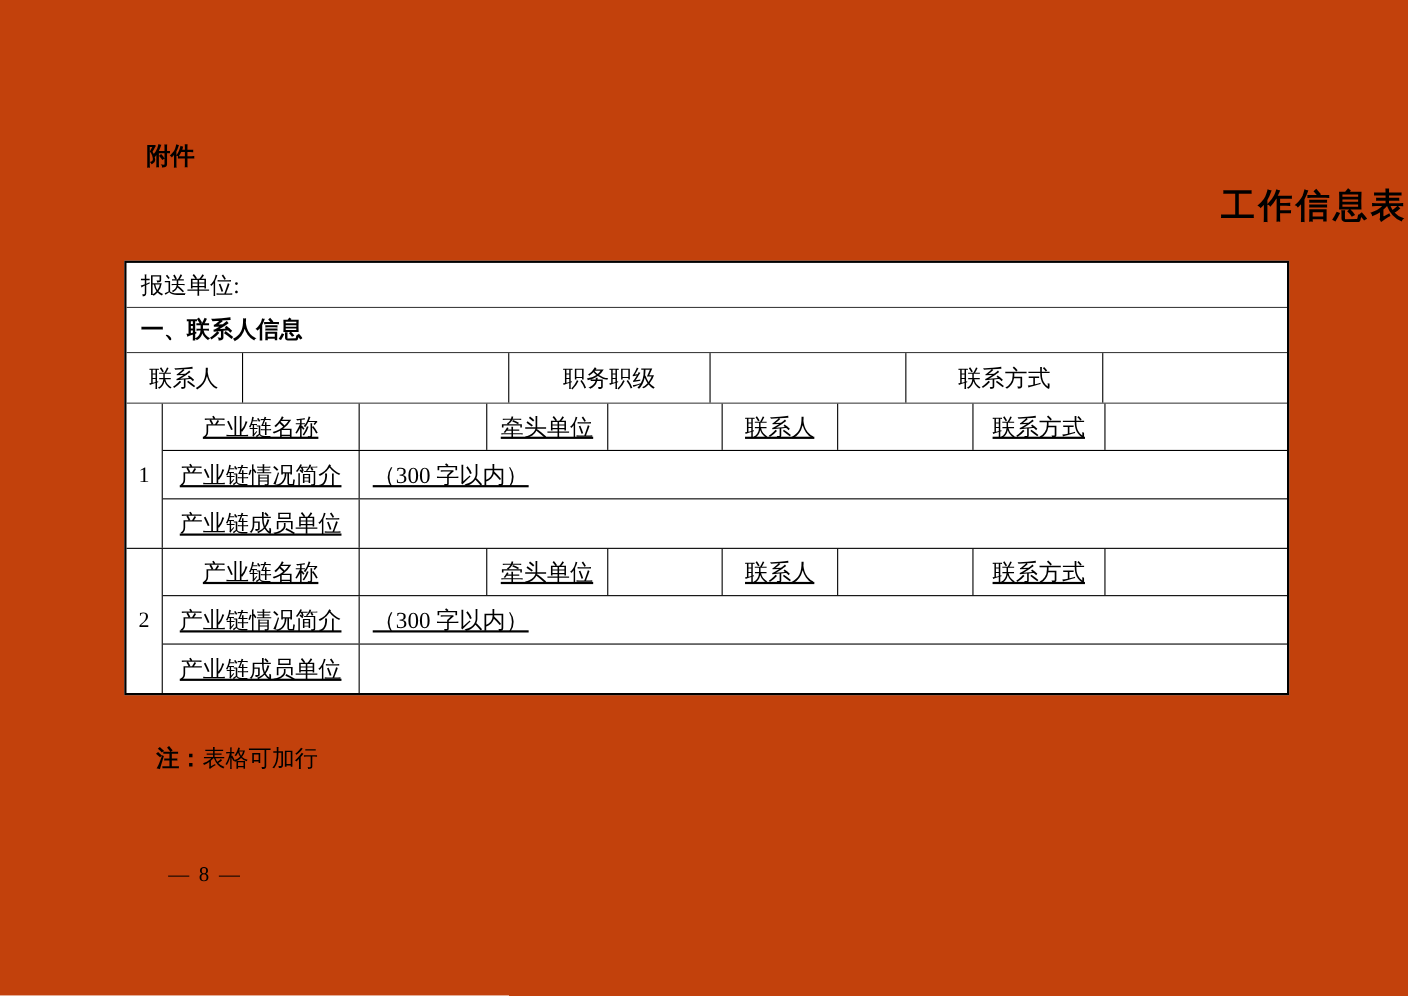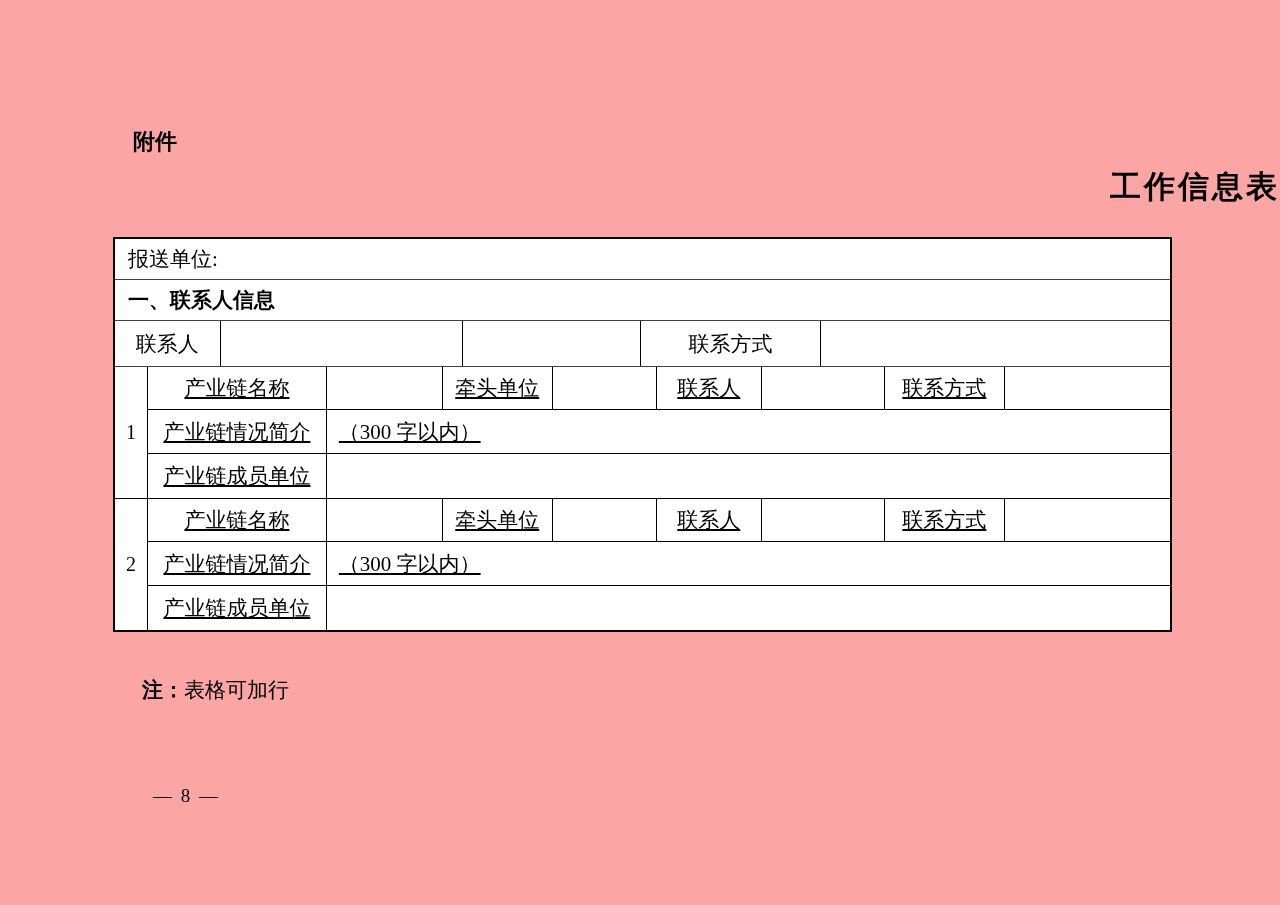--- a/index.html
+++ b/index.html
@@ -4,21 +4,21 @@
 <style>
   html, body {
     margin: 0;
     padding: 0;
     background: #ffffff;
   }
   .page {
     position: relative;
     width: 1280px;
     height: 905px;
-    background: #fca5a5;
+    background: #c2410c;
     color: #000000;
     font-family: "Liberation Serif", "DejaVu Serif", serif;
     overflow: hidden;
   }
   .attachment {
     position: absolute;
     left: 133px;
     top: 129px;
     font-family: "Liberation Sans", "DejaVu Sans", sans-serif;
     font-weight: 700;
@@ -162,20 +162,21 @@
       <div class="cell left last">报送单位:</div>
     </div>
 
     <div class="row section-row">
       <div class="cell left last section-title">一、联系人信息</div>
     </div>
 
     <div class="row contact-row">
       <div class="cell w-c1">联系人</div>
       <div class="cell w-c2"></div>
+      <div class="cell w-c3">职务职级</div>
       <div class="cell w-c4"></div>
       <div class="cell w-c5">联系方式</div>
       <div class="cell w-c6 last"></div>
     </div>
 
 
     <div class="chain-block">
       <div class="num-cell">1</div>
       <div class="chain-rows">
         <div class="chain-row name-row">

